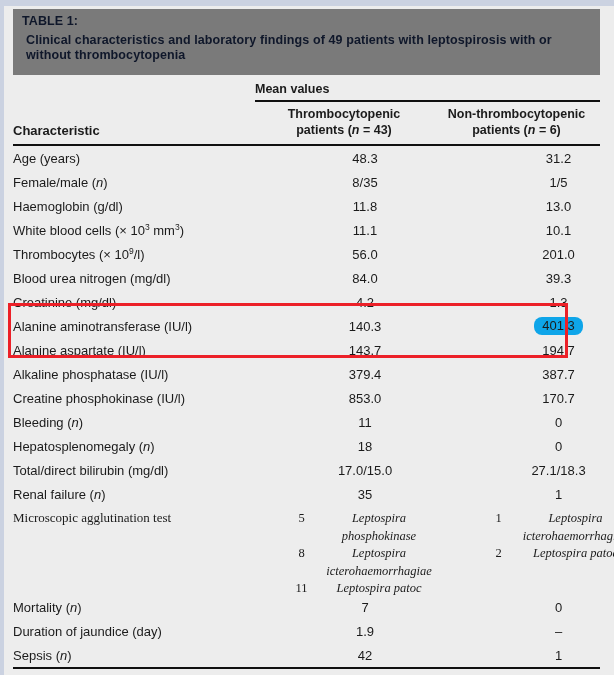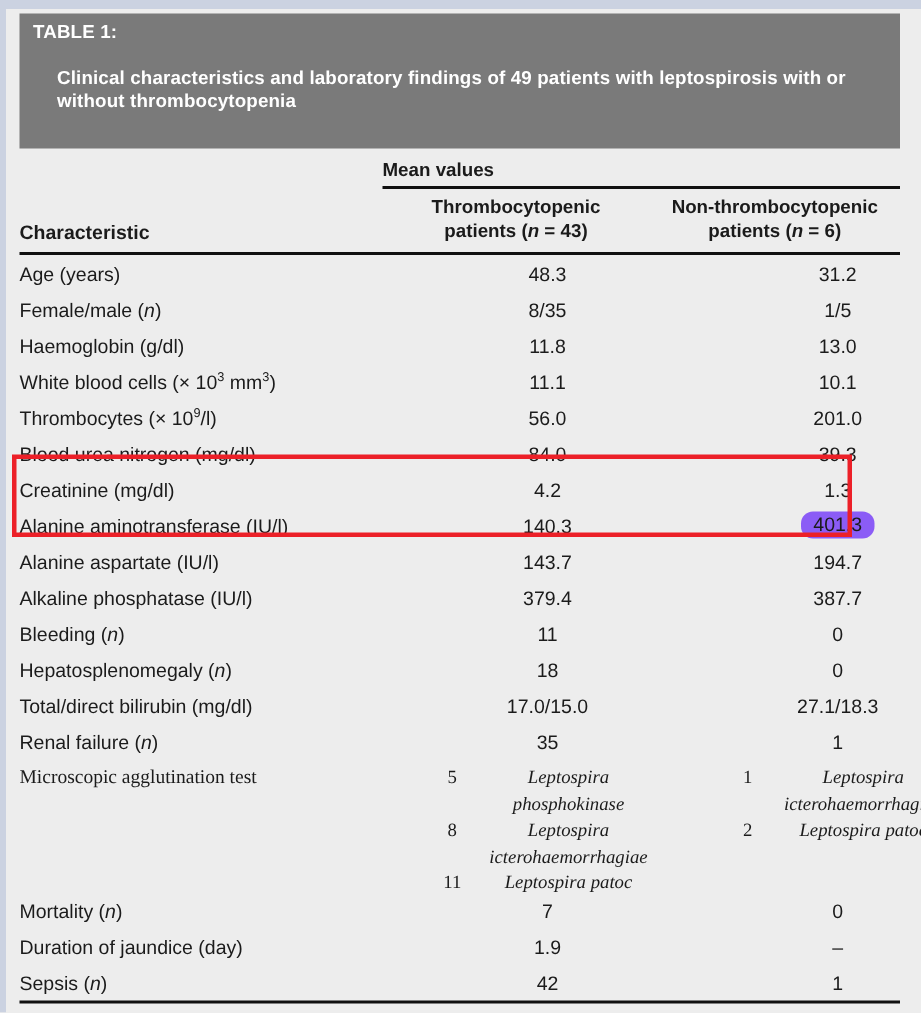--- a/index.html
+++ b/index.html
@@ -8,25 +8,25 @@
     background:#ededed;
     font-family:"Liberation Sans","DejaVu Sans",sans-serif;
     color:#1b1b1b;
     -webkit-font-smoothing:antialiased;
   }
   .top-strip{position:absolute;top:0;left:0;width:614px;height:6px;}
   .left-strip{position:absolute;top:0;left:0;width:4px;height:675px;}
   .table-wrap{position:absolute;left:13px;top:9px;width:587px;}
 
   .title-box{
-    color:#ffffff;font-weight:bold;font-size:12.5px;line-height:15px;
+    color:#0f172a;font-weight:bold;font-size:12.5px;line-height:15px;
     padding:5px 9px 8px 9px;letter-spacing:0.1px;
   }
   .title-tag{margin:0;}
-  .title-caption{margin:16px;}
+  .title-caption{margin:4px;}
 
   .head-right{
     margin-left:242px;text-align:left;font-weight:bold;font-size:12.5px;
     padding:7px 0 4px 0;border-bottom:2px solid #101010;
   }
   .col-heads{
     display:grid;grid-template-columns:242px 178px 167px;
     align-items:end;padding:4px 0 6px 0;border-bottom:2px solid #101010;
   }
   .char-head{font-weight:bold;font-size:13px;}
@@ -109,31 +109,36 @@
         <div class="cell val">39.3</div>
       </div>
       <div class="row">
         <div class="cell label">Creatinine (mg/dl)</div>
         <div class="cell val">4.2</div>
         <div class="cell val">1.3</div>
       </div>
       <div class="row boxed">
         <div class="cell label">Alanine aminotransferase (IU/l)</div>
         <div class="cell val">140.3</div>
-        <div class="cell val"><span class="highlight" style="background: #8b5cf6;">401.3</span></div>
+        <div class="cell val"><span class="highlight" style="background: #0ea5e9;">401.3</span></div>
       </div>
       <div class="row boxed">
         <div class="cell label">Alanine aspartate (IU/l)</div>
         <div class="cell val">143.7</div>
         <div class="cell val">194.7</div>
       </div>
       <div class="row">
         <div class="cell label">Alkaline phosphatase (IU/l)</div>
         <div class="cell val">379.4</div>
         <div class="cell val">387.7</div>
+      </div>
+      <div class="row">
+        <div class="cell label">Creatine phosphokinase (IU/l)</div>
+        <div class="cell val">853.0</div>
+        <div class="cell val">170.7</div>
       </div>
       <div class="row">
         <div class="cell label">Bleeding (<i>n</i>)</div>
         <div class="cell val">11</div>
         <div class="cell val">0</div>
       </div>
       <div class="row">
         <div class="cell label">Hepatosplenomegaly (<i>n</i>)</div>
         <div class="cell val">18</div>
         <div class="cell val">0</div>

